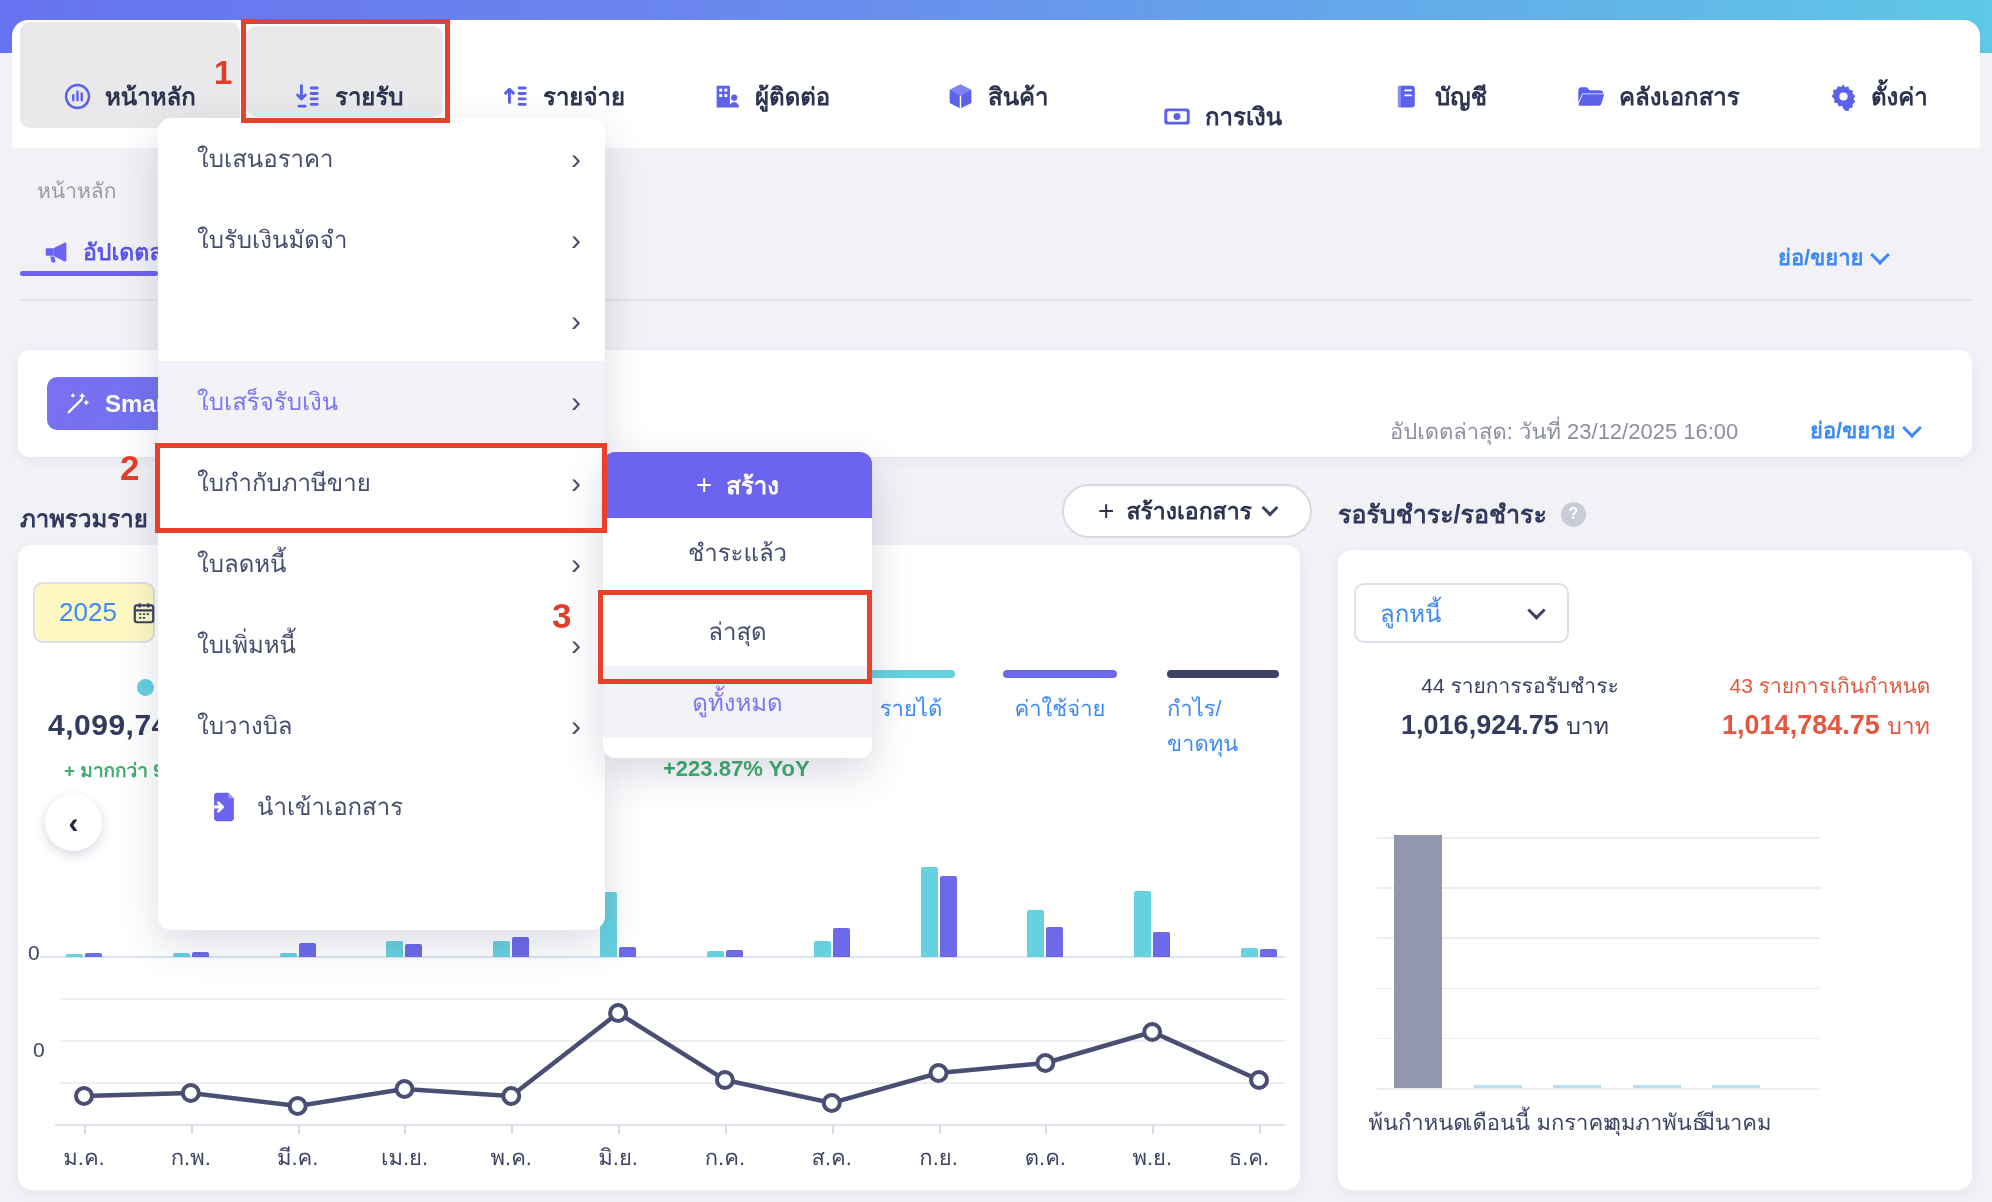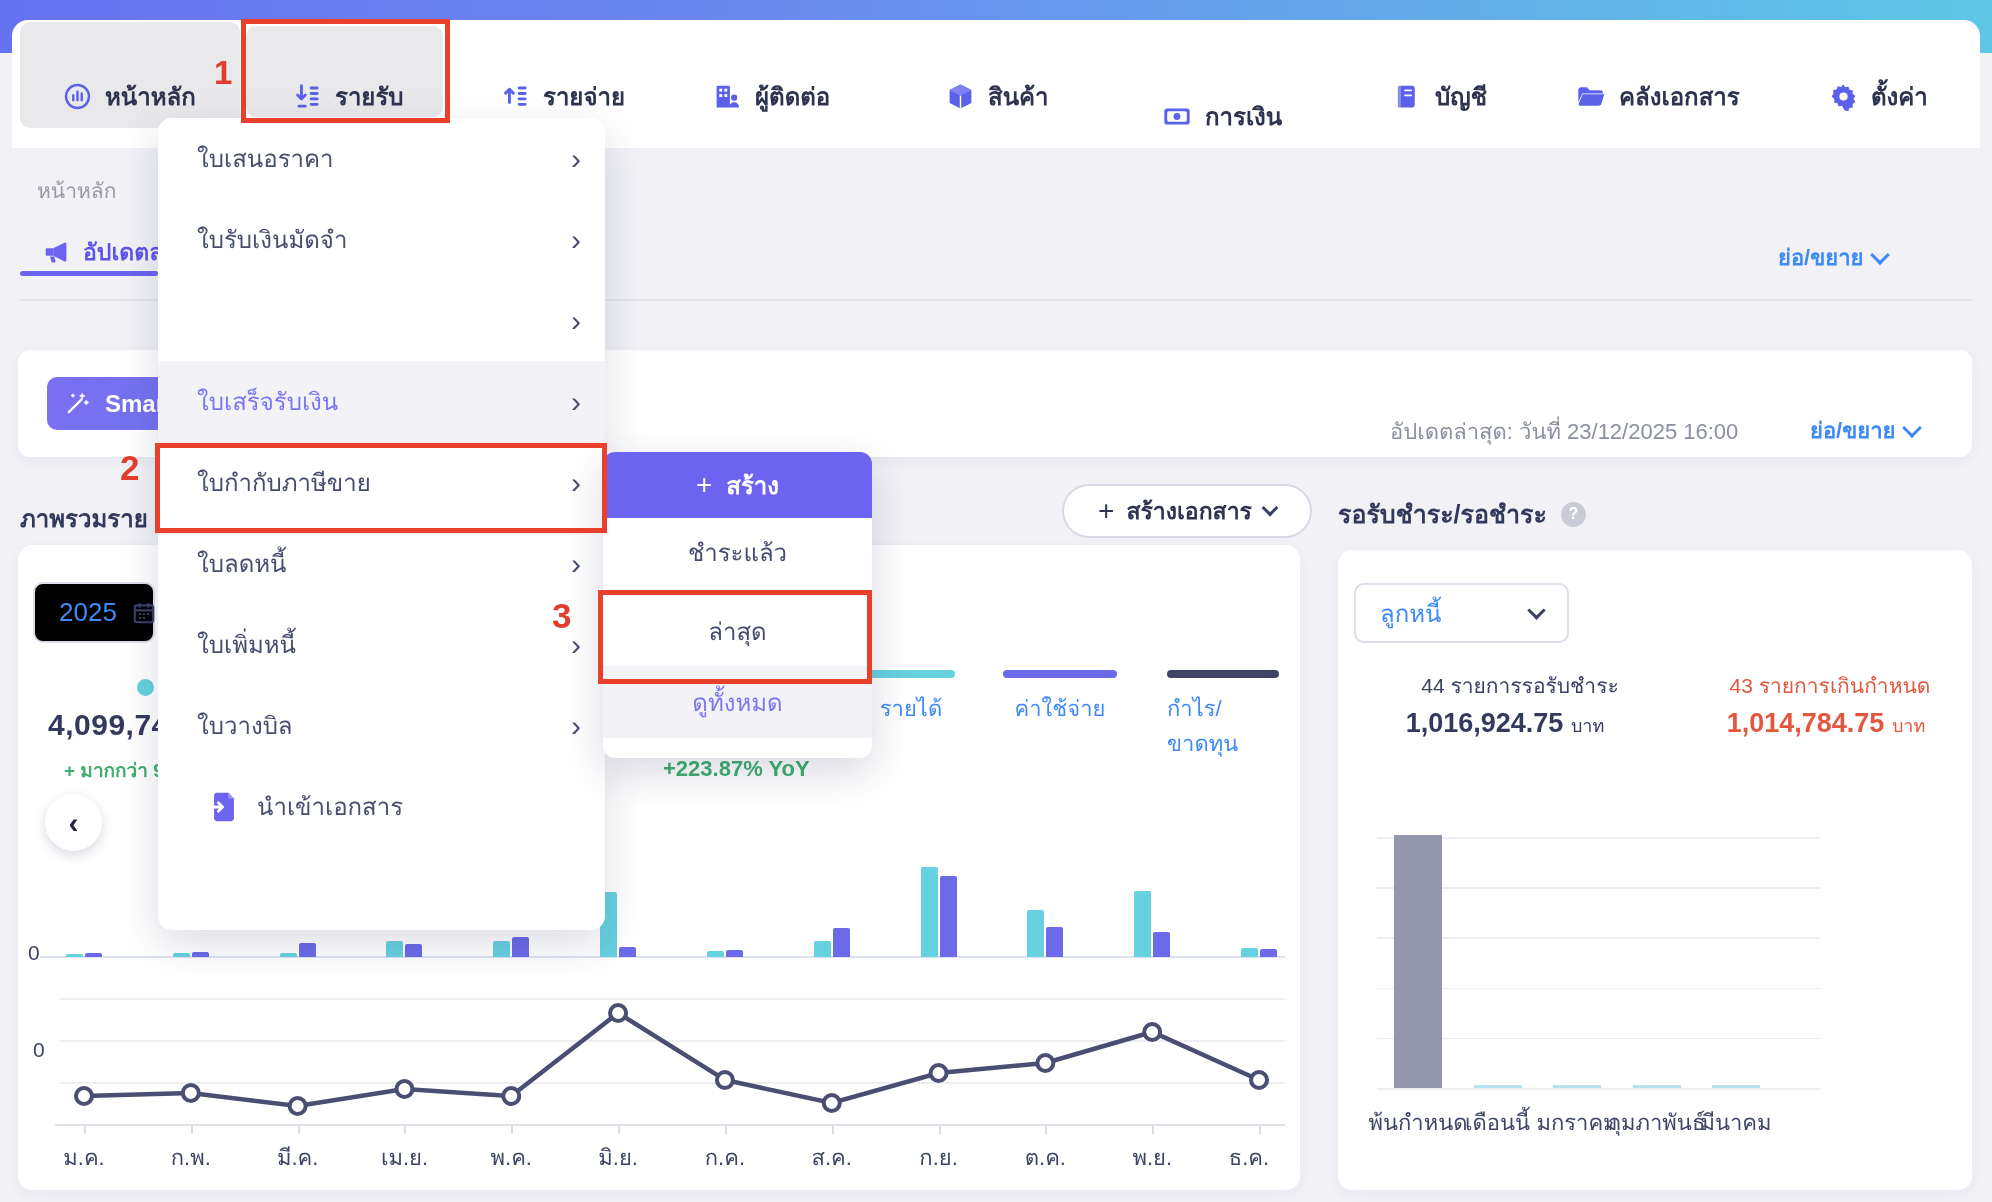--- a/index.html
+++ b/index.html
@@ -36,21 +36,21 @@
               border-radius:28px;display:flex;align-items:center;justify-content:center;gap:12px;
               font-size:23px;font-weight:700;color:#2e3450;cursor:pointer;box-sizing:border-box;}
   #rp-title{left:1338px;top:494px;font-size:25px;font-weight:800;color:#33395c;display:flex;gap:14px;align-items:center;}
   #help-badge{width:25px;height:25px;border-radius:50%;background:#c9ccd6;color:#fff;font-size:16px;font-weight:800;
               display:inline-flex;align-items:center;justify-content:center;cursor:pointer;}
   
   #main-card{left:18px;top:545px;width:1282px;height:645px;background:#fff;border-radius:14px;
              box-shadow:0 4px 14px rgba(40,45,90,.05);}
   #right-card{left:1338px;top:550px;width:634px;height:640px;background:#fff;border-radius:14px;
               box-shadow:0 4px 14px rgba(40,45,90,.05);}
-  #year-box{left:33px;top:582px;width:122px;height:61px;background:#000000;border:2px solid #dcdfe9;border-radius:10px;
+  #year-box{left:33px;top:582px;width:122px;height:61px;background:#fef9c3;border:2px solid #dcdfe9;border-radius:10px;
             display:flex;align-items:center;gap:14px;padding-left:24px;box-sizing:border-box;cursor:pointer;}
   #year-box span{color:#3d8af7;font-size:26px;}
   .legend-item{position:absolute;display:flex;flex-direction:column;align-items:center;gap:13px;cursor:pointer;}
   .legend-pill{height:8px;border-radius:4px;width:100%;}
   .legend-label{font-size:22px;color:#3d8af7;}
   #stat-dot{left:137px;top:679px;width:17px;height:17px;border-radius:50%;background:#66d1df;}
   #stat-amount{left:48px;top:708px;font-size:30px;font-weight:800;color:#343a5e;letter-spacing:.5px;}
   #stat-note{left:64px;top:755px;font-size:19px;font-weight:700;color:#3fae6e;}
   #yoy{left:663px;top:756px;font-size:22px;font-weight:800;color:#3fae6e;}
   #prev-btn{left:45px;top:794px;width:57px;height:57px;border-radius:50%;background:#fff;
@@ -61,21 +61,21 @@
   .gridline{position:absolute;height:1.5px;background:#ededf2;}
   .tick{position:absolute;width:2px;height:8px;background:#d9dde8;}
   .x-label{position:absolute;font-size:22px;color:#3f4566;transform:translateX(-50%);white-space:nowrap;}
   
   #debtor-select{left:1354px;top:583px;width:215px;height:60px;background:#fff;border:2px solid #dcdfe9;
                  border-radius:10px;display:flex;align-items:center;justify-content:space-between;
                  padding:0 24px;box-sizing:border-box;cursor:pointer;}
   #debtor-select span{color:#3d8af7;font-size:24px;}
   .rp-count{position:absolute;font-size:21px;color:#3b4166;transform:translateX(-50%);white-space:nowrap;}
   .rp-amount{position:absolute;font-size:27px;font-weight:800;color:#343a5e;transform:translateX(-50%);white-space:nowrap;}
-  .rp-amount small{font-size:18px;font-weight:400;}
+  .rp-amount small{font-size:23px;font-weight:400;}
   .orange,.orange small{color:#e2573d !important;}
   
   #menu{left:158px;top:118px;width:447px;height:812px;background:#fff;border-radius:14px;z-index:40;
         box-shadow:0 14px 40px rgba(40,45,90,.16);overflow:hidden;}
   .menu-row{height:81px;display:flex;align-items:center;padding:0 24px 0 39px;font-size:24px;color:#474d6e;
             cursor:pointer;position:relative;}
   .menu-row.hl{background:#f3f3f7;color:#7b76f2;}
   .menu-arrow{position:absolute;right:24px;font-size:30px;color:#4a4f6e;line-height:1;}
   #submenu{left:603px;top:452px;width:269px;height:306px;background:#fff;border-radius:12px;z-index:45;
            box-shadow:0 14px 40px rgba(40,45,90,.18);overflow:hidden;}

